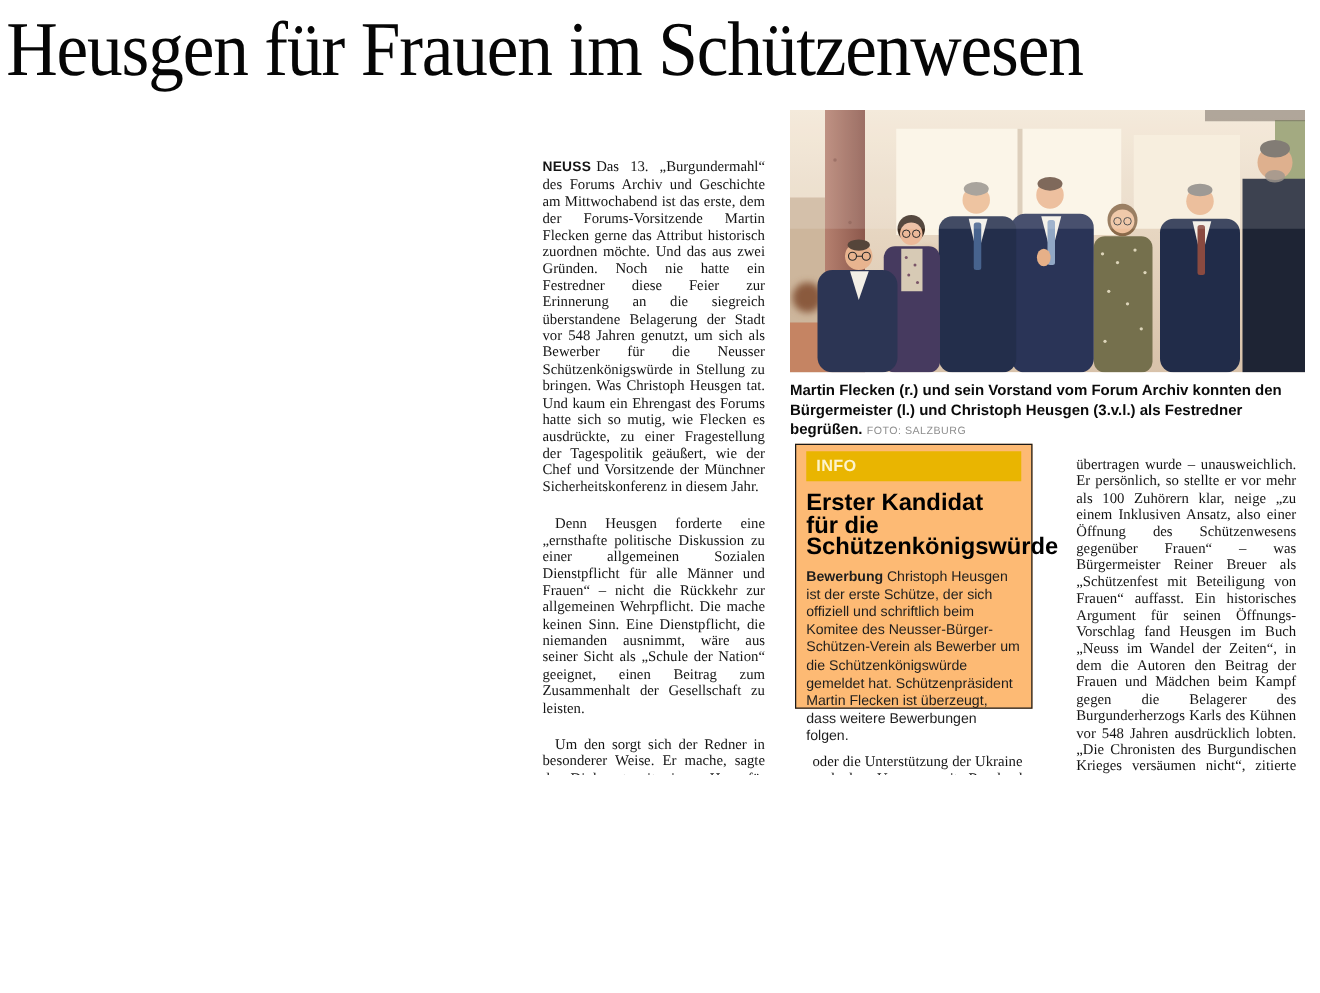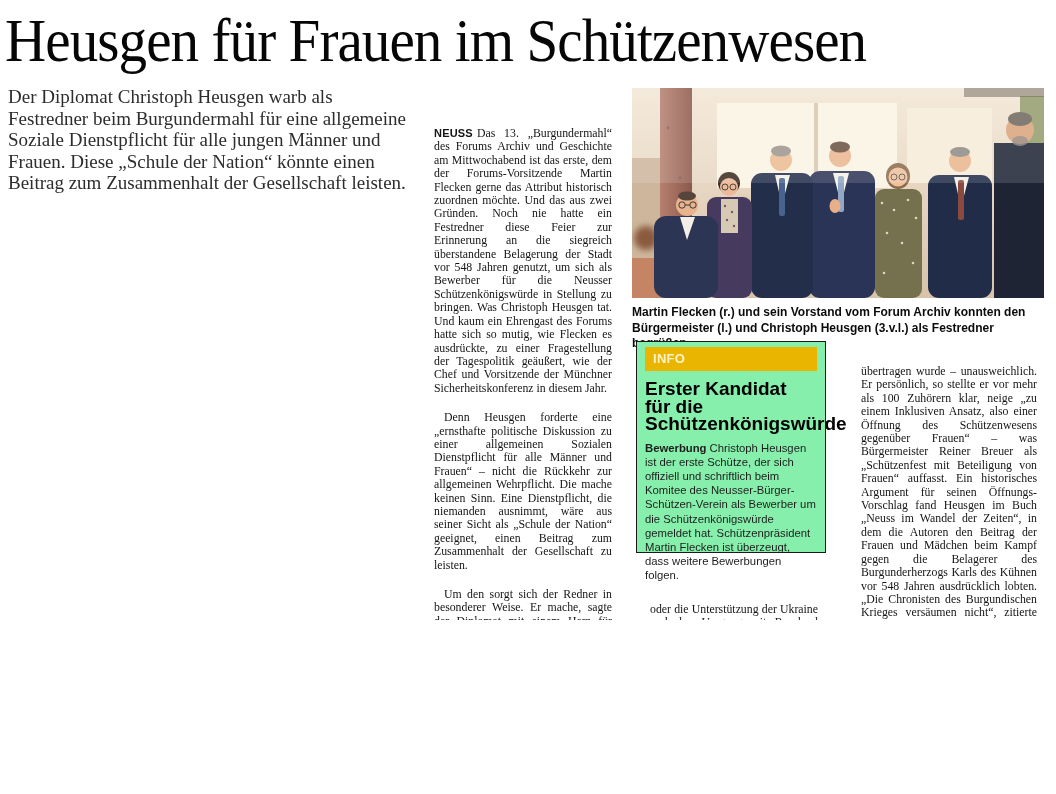--- a/index.html
+++ b/index.html
@@ -102,26 +102,26 @@
   .credit {
     font-weight: normal;
     font-size: 8.5px;
     color: #8e8e8e;
     letter-spacing: 0.4px;
   }
 
   .info-box {
     position: absolute;
     left: 636px;
-    top: 341px;
+    top: 355px;
     width: 190px;
     height: 212px;
     box-sizing: border-box;
     border: 1.5px solid #1a1a1a;
-    background: #86efac;
+    background: #fdba74;
     padding: 5px 8px 8px 8px;
     font-family: "Liberation Sans", sans-serif;
   }
   .info-label-bar {
     background: #e9b501;
     color: #fdf3cb;
     font-weight: bold;
     font-size: 13px;
     letter-spacing: 0.3px;
     padding: 4px 8px 5px 8px;
@@ -150,21 +150,20 @@
     opacity: 0.75;
   }
 </style>
 </head>
 <body>
 
 <div class="page">
 
   <h1 class="headline">Heusgen für Frauen im Schützenwesen</h1>
 
-  <p class="lede">Der Diplomat Christoph Heusgen warb als Festredner beim Burgundermahl für eine allgemeine Soziale Dienstpflicht für alle jungen Männer und Frauen. Diese „Schule der Nation“ könnte einen Beitrag zum Zusammenhalt der Gesellschaft leisten.</p>
 
 
   <div class="body-col col1">
     <p><span class="lead-in">NEUSS</span><span>Das 13. „Burgundermahl“ des Forums Archiv und Geschichte am Mittwochabend ist das erste, dem der Forums-Vorsitzende Martin Flecken gerne das Attribut historisch zuordnen möchte. Und das aus zwei Gründen. Noch nie hatte ein Festredner diese Feier zur Erinnerung an die siegreich überstandene Belagerung der Stadt vor 548 Jahren genutzt, um sich als Bewerber für die Neusser Schützenkönigswürde in Stellung zu bringen. Was Christoph Heusgen tat. Und kaum ein Ehrengast des Forums hatte sich so mutig, wie Flecken es ausdrückte, zu einer Fragestellung der Tagespolitik geäußert, wie der Chef und Vorsitzende der Münchner Sicherheitskonferenz in diesem Jahr.</span></p>
     <p>Denn Heusgen forderte eine „ernsthafte politische Diskussion zu einer allgemeinen Sozialen Dienstpflicht für alle Männer und Frauen“ – nicht die Rückkehr zur allgemeinen Wehrpflicht. Die mache keinen Sinn. Eine Dienstpflicht, die niemanden ausnimmt, wäre aus seiner Sicht als „Schule der Nation“ geeignet, einen Beitrag zum Zusammenhalt der Gesellschaft zu leisten.</p>
     <p>Um den sorgt sich der Redner in besonderer Weise. Er mache, sagte der Diplomat mit einem Herz für Neuss, eine zunehmende Polarisierung in der Gesellschaft aus. Gradmesser sind für ihn unter anderem die Auseinandersetzungen in den neuen Medien und Kommunikationswegen, die immer unversöhnlicher ausgefochten würden. Und das nicht nur wenn es um weltpolitische Fragen wie die Bewältigung des Klimawandels, die Migrationsfrage</p>
   </div>
 
   <div class="photo">
     <svg width="412" height="210" viewBox="0 0 412 210" xmlns="http://www.w3.org/2000/svg">

